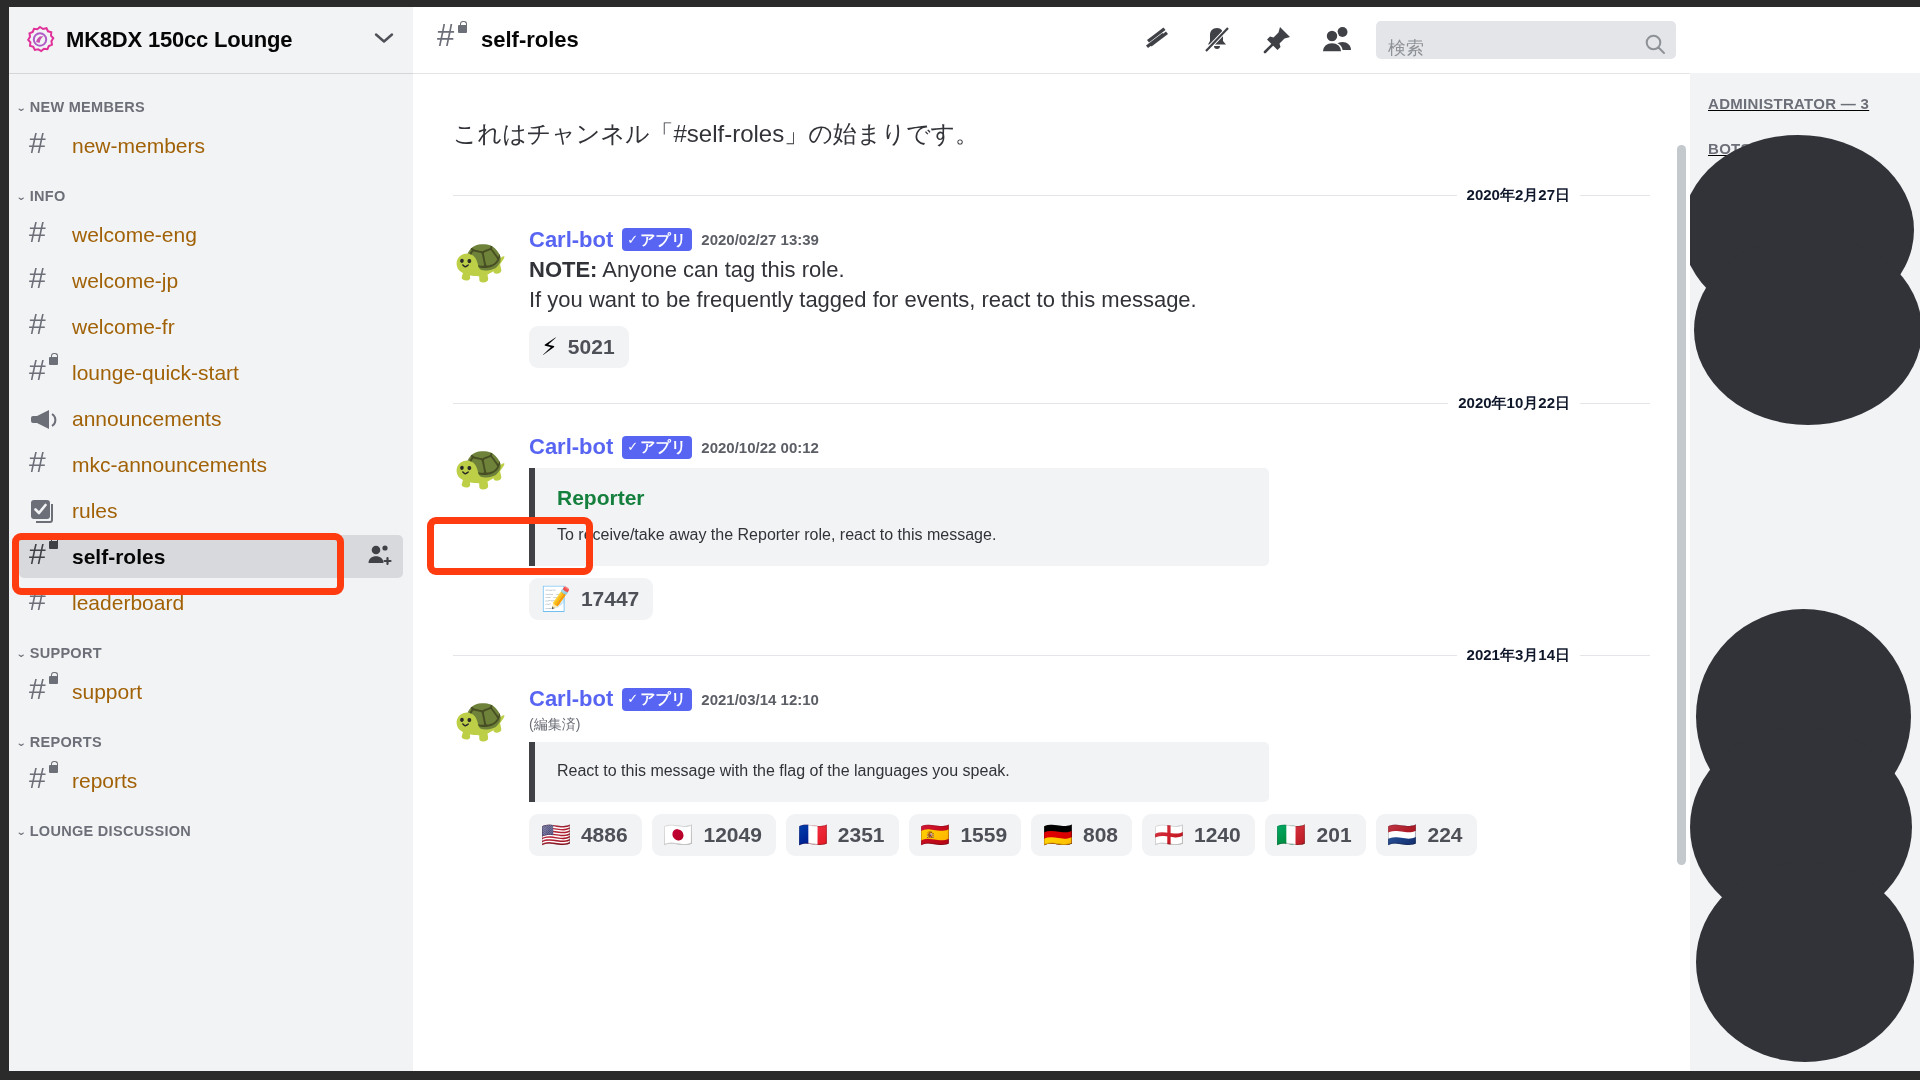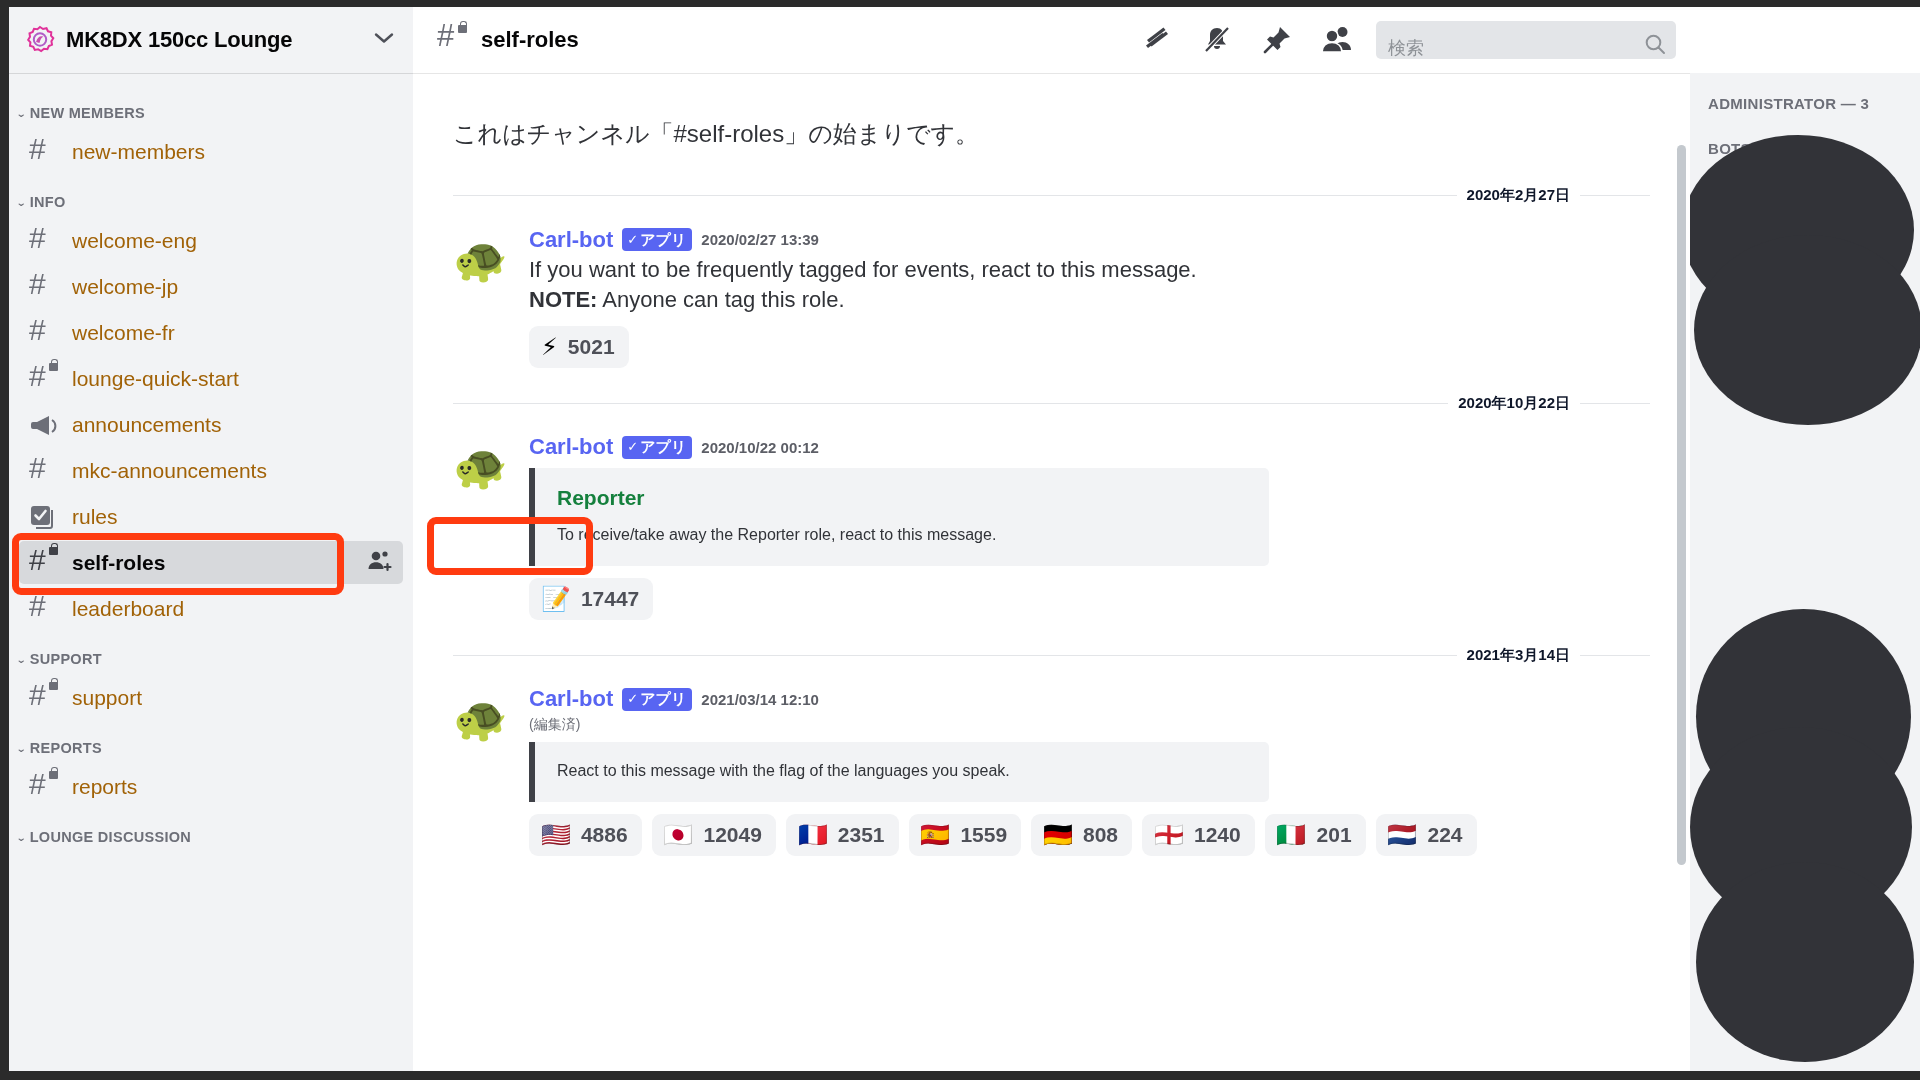--- a/index.html
+++ b/index.html
@@ -33,21 +33,20 @@
 
   
   .sidebar {
     width: 404px;
     flex: 0 0 404px;
     background: #f2f3f5;
     display: flex;
     flex-direction: column;
     position: relative;
     overflow: hidden;
-    gap: 6px;
   }
   .server-header {
     height: 66px;
     flex: 0 0 66px;
     display: flex;
     align-items: center;
     padding: 0 18px 0 16px;
     background: #f2f3f5;
     box-shadow: 0 1px 0 rgba(6,6,7,0.12);
     cursor: pointer;
@@ -308,20 +307,21 @@
   }
 
   
   .members {
     width: 230px;
     flex: 0 0 230px;
     background: #f2f3f5;
     padding-top: 0;
     position: relative;
     overflow: hidden;
+    text-decoration: underline;
   }
   .members-top { height: 66px; background: #fff; }
   .mgroup {
     font-size: 15px;
     font-weight: bold;
     letter-spacing: 0.3px;
     color: #6d6f78;
     text-transform: uppercase;
     padding: 22px 0 6px 18px;
     white-space: nowrap;
@@ -576,22 +576,22 @@
               <div class="avatar">🐢</div>
               <div class="mbody">
                 <div class="mhead">
                   <span class="uname">Carl-bot</span>
                   <span class="botbadge">
                     <span class="ck">✓</span>
                     <span>アプリ</span>
                   </span>
                   <span class="mtime">2020/02/27 13:39</span>
                 </div>
+                <div class="mtext"><b>NOTE:</b> Anyone can tag this role.</div>
                 <div class="mtext">If you want to be frequently tagged for events, react to this message.</div>
-                <div class="mtext"><b>NOTE:</b> Anyone can tag this role.</div>
                 <div class="reactions">
                   <div class="rx">
                     <span class="rxe">⚡</span>
                     <span class="rxn">5021</span>
                   </div>
                 </div>
               </div>
             </div>
             <div class="divider">
               <div class="line"></div>

